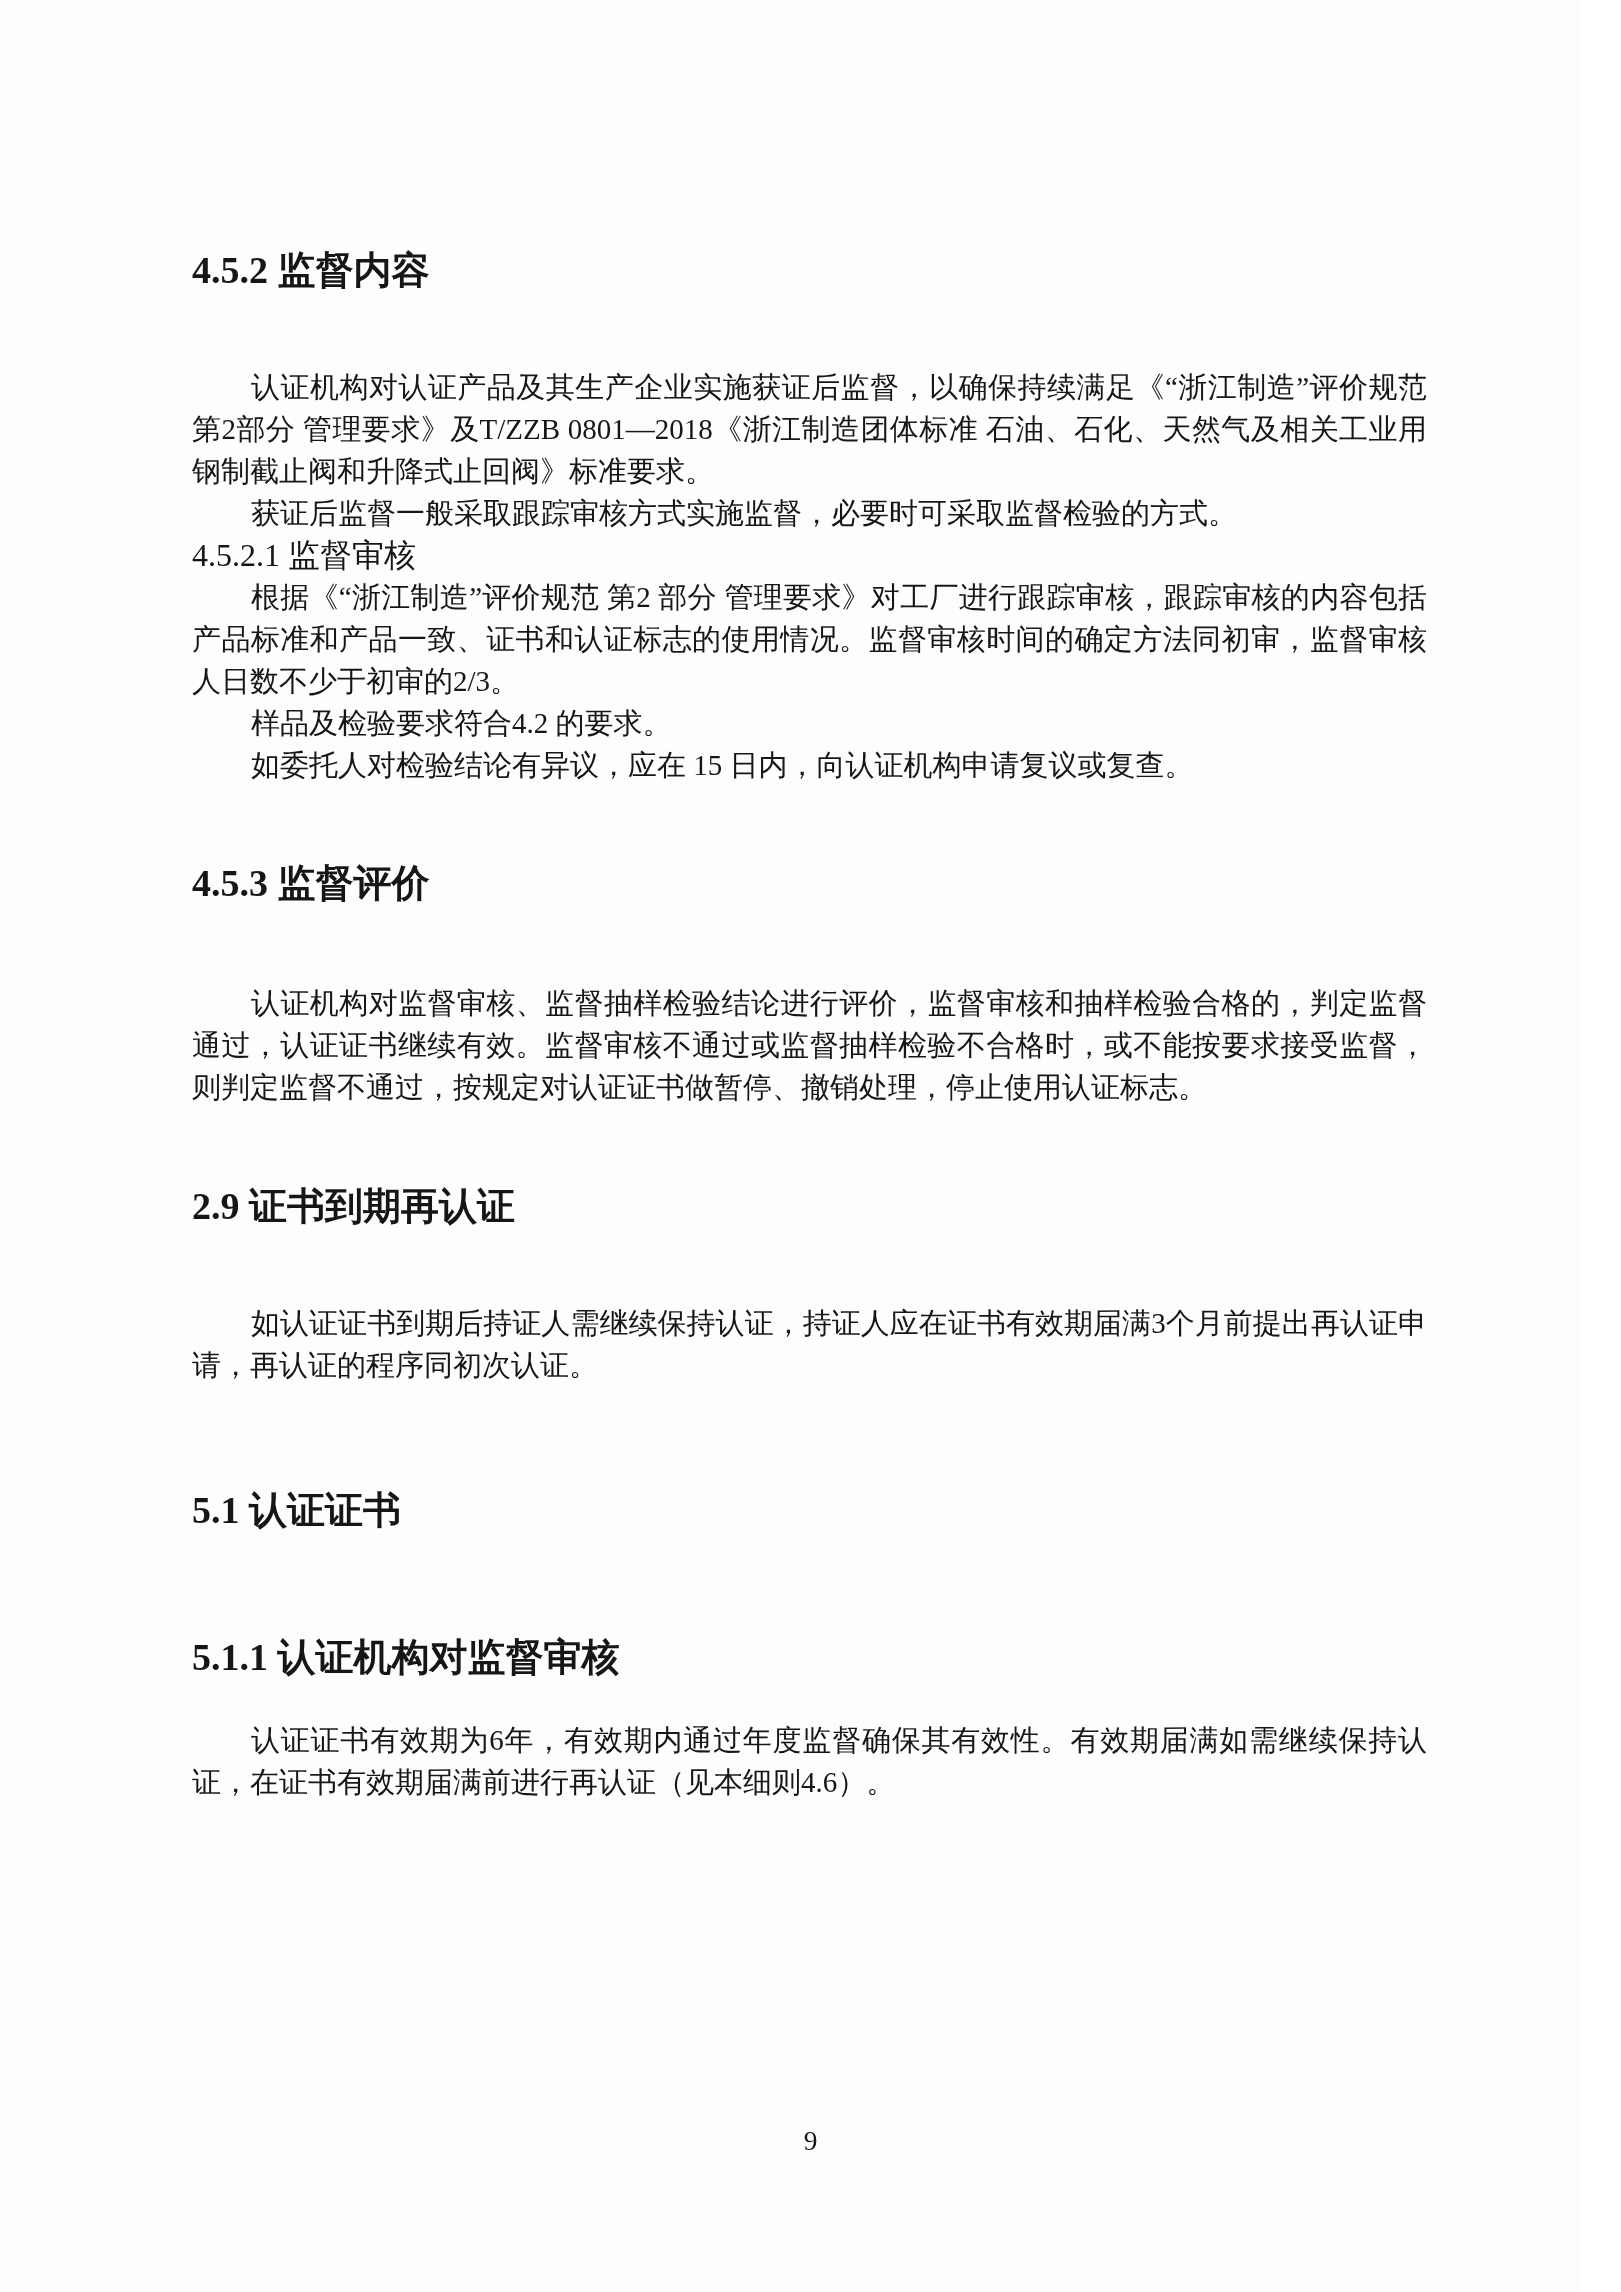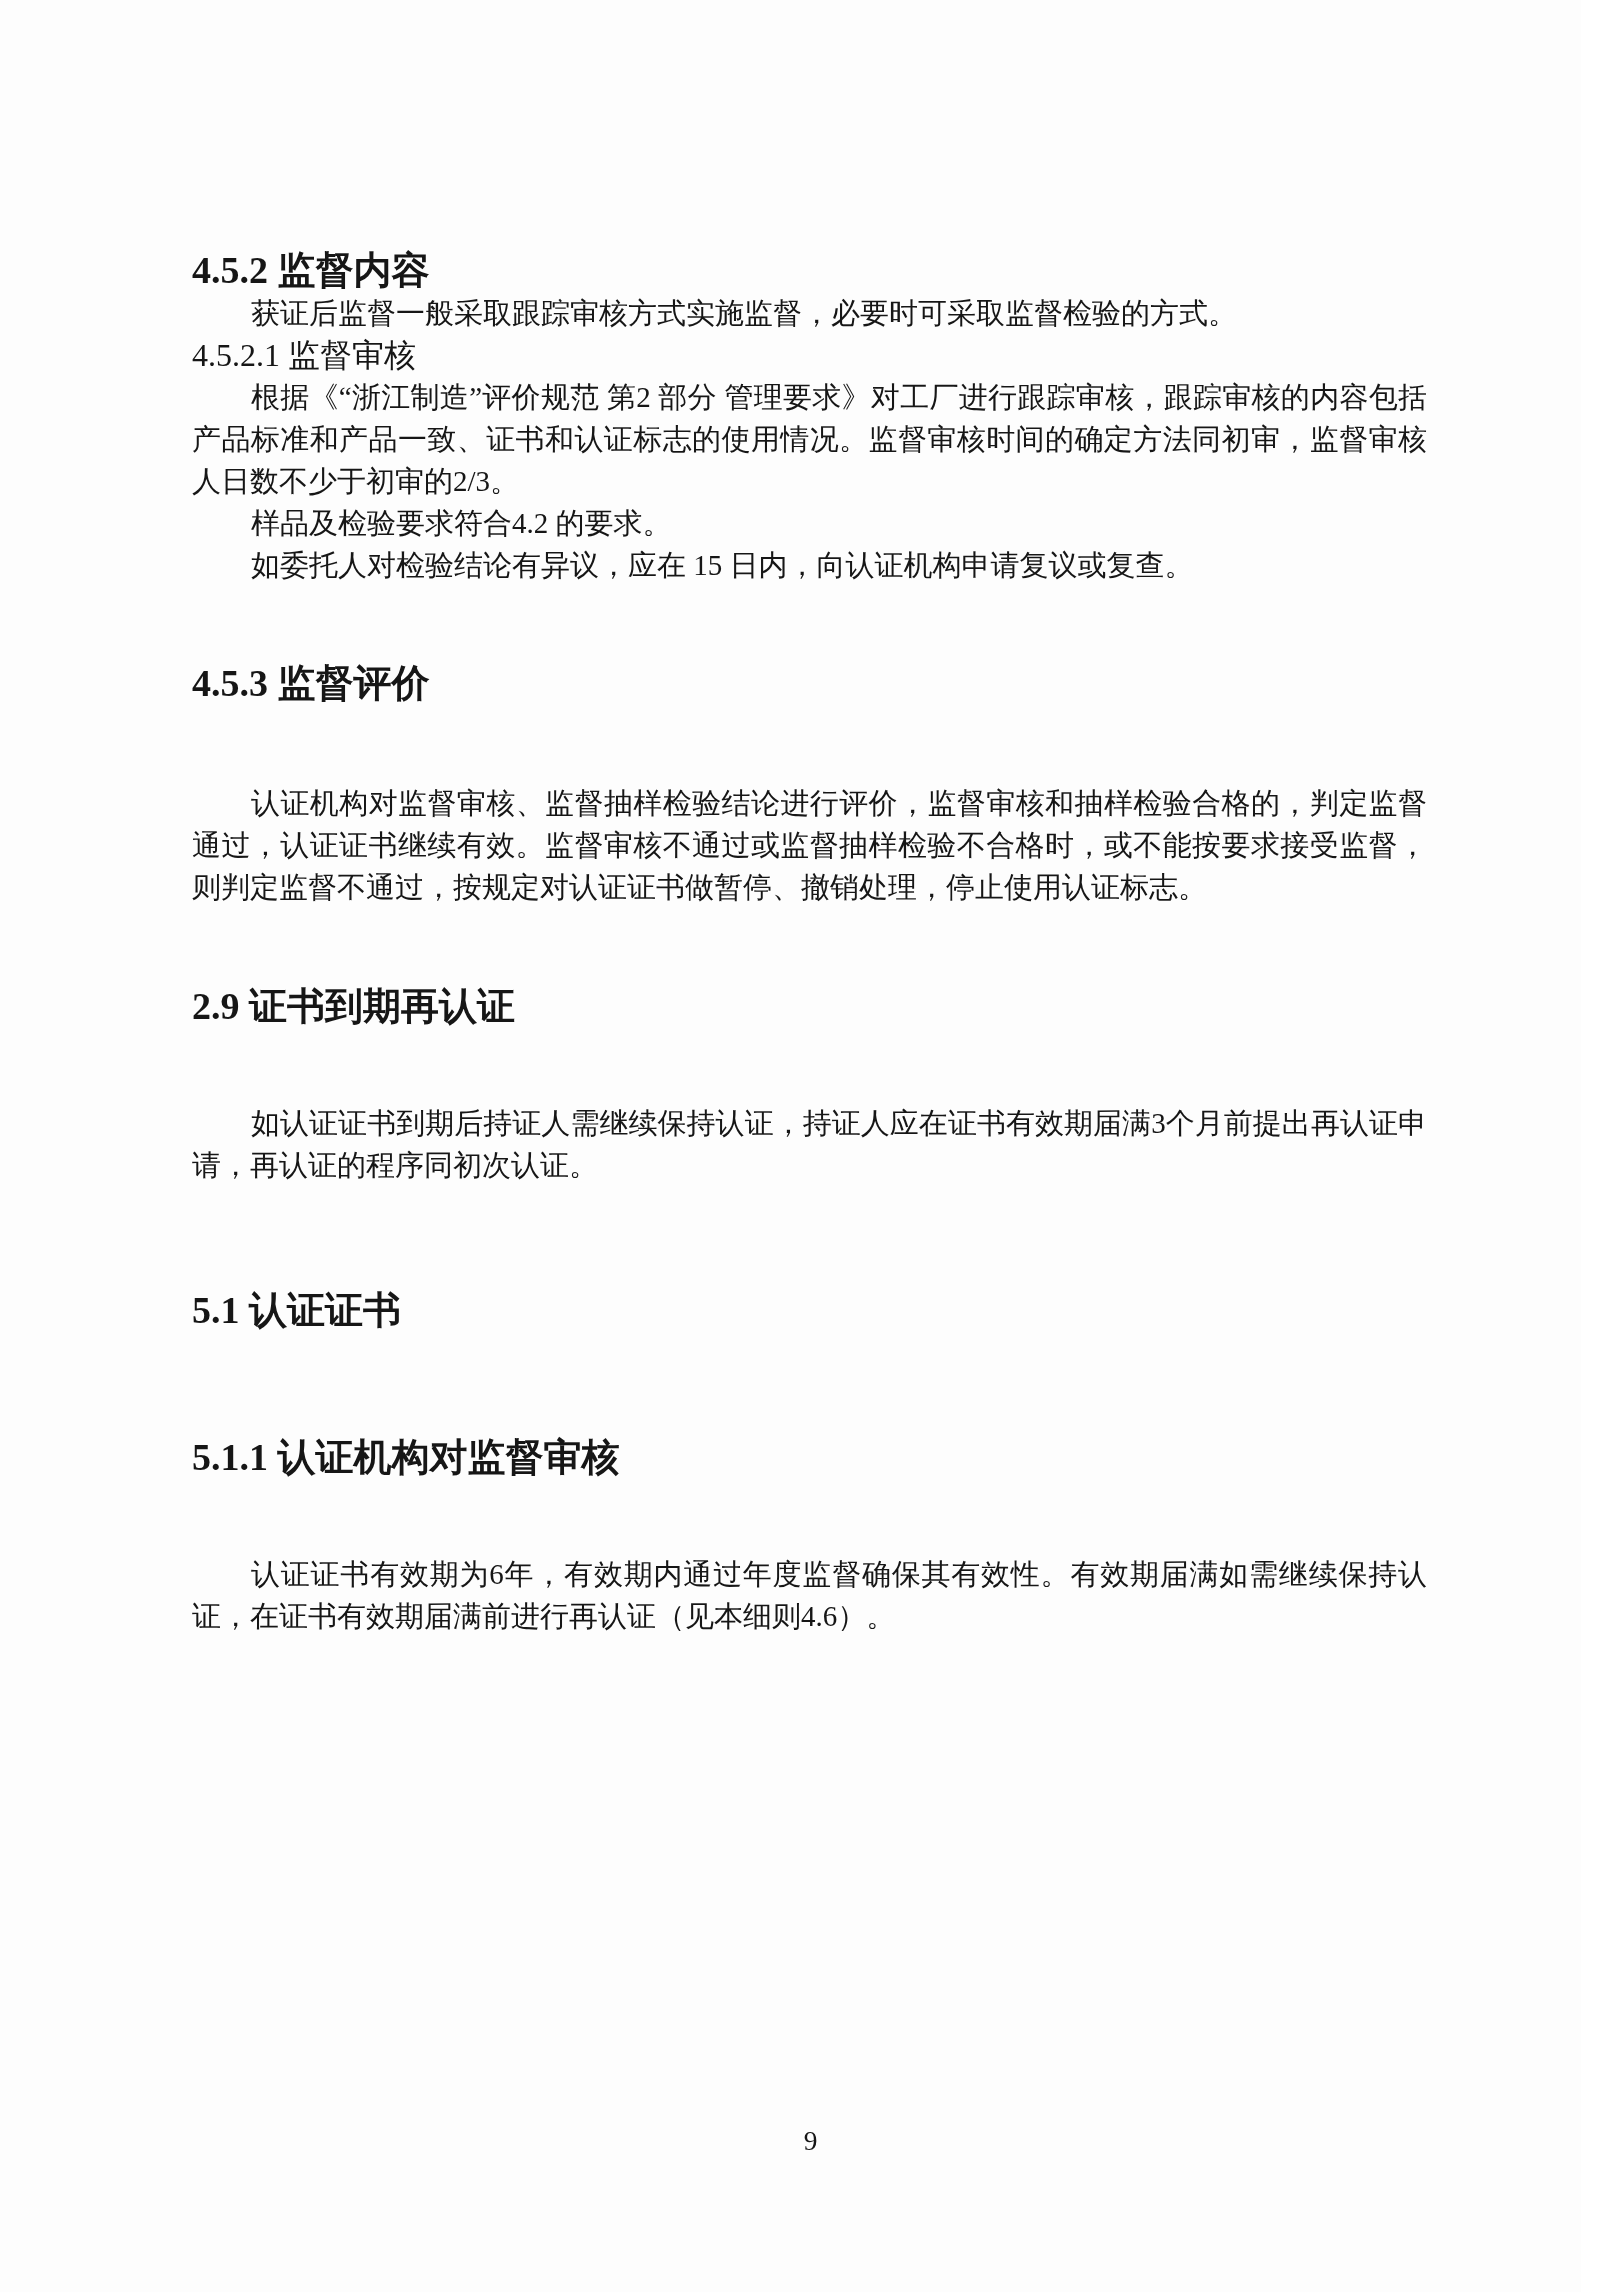--- a/index.html
+++ b/index.html
@@ -46,37 +46,38 @@
   
   .b0  { margin-top: 249px; }
   .b1  { margin-top: 74px;  }
   .b10 { margin-top: 76px;  }
   .b11 { margin-top: 77px;  }
   .b12 { margin-top: 77px;  }
   .b13 { margin-top: 74px;  }
   .b14 { margin-top: 75px;  }
   .b15 { margin-top: 103px; }
   .b16 { margin-top: 104px; }
-  .b17 { margin-top: 74px;  }
+  .b17 { margin-top: 40px;  }
   .page-footer {
     position: absolute;
     left: 0;
     top: 2125px;
     width: 1621px;
     text-align: center;
     font-size: 27.4px;
     line-height: 33px;
   }
 </style>
 </head>
 <body>
 
 <div class="page">
   <div class="content">
     <div class="h2 b0">4.5.2 监督内容</div>
+    <div class="p  b1">认证机构对认证产品及其生产企业实施获证后监督，以确保持续满足《“浙江制造”评价规范 第2部分 管理要求》及T/ZZB 0801—2018《浙江制造团体标准 石油、石化、天然气及相关工业用钢制截止阀和升降式止回阀》标准要求。</div>
     <div class="p">获证后监督一般采取跟踪审核方式实施监督，必要时可采取监督检验的方式。</div>
     <div class="h3">4.5.2.1 监督审核</div>
     <div class="p">根据《“浙江制造”评价规范 第2 部分 管理要求》对工厂进行跟踪审核，跟踪审核的内容包括产品标准和产品一致、证书和认证标志的使用情况。监督审核时间的确定方法同初审，监督审核人日数不少于初审的2/3。</div>
     <div class="p">样品及检验要求符合4.2 的要求。</div>
     <div class="p">如委托人对检验结论有异议，应在 15 日内，向认证机构申请复议或复查。</div>
     <div class="h2 b10">4.5.3 监督评价</div>
     <div class="p  b11">认证机构对监督审核、监督抽样检验结论进行评价，监督审核和抽样检验合格的，判定监督通过，认证证书继续有效。监督审核不通过或监督抽样检验不合格时，或不能按要求接受监督，则判定监督不通过，按规定对认证证书做暂停、撤销处理，停止使用认证标志。</div>
     <div class="h2 b12">2.9 证书到期再认证</div>
     <div class="p  b13">如认证证书到期后持证人需继续保持认证，持证人应在证书有效期届满3个月前提出再认证申请，再认证的程序同初次认证。</div>
     <div class="h2 b15">5.1 认证证书</div>

